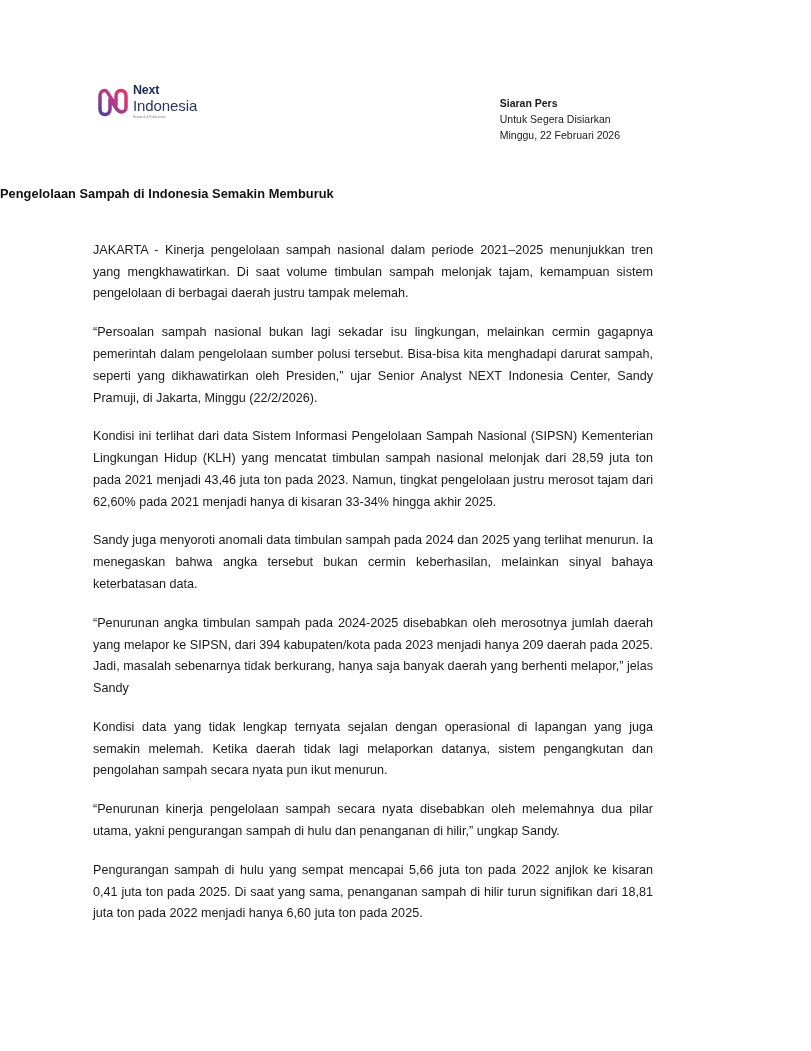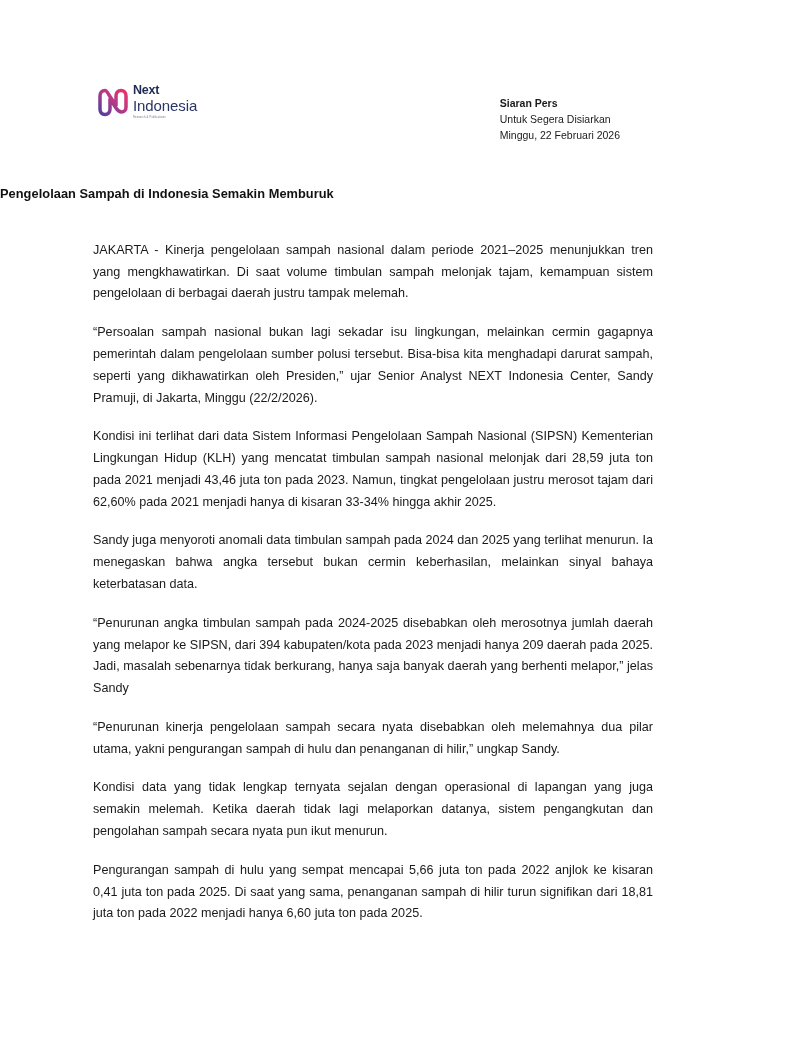--- a/index.html
+++ b/index.html
@@ -149,18 +149,18 @@
   </div>
 
   <h1 class="doc-title">Pengelolaan Sampah di Indonesia Semakin Memburuk</h1>
 
   <div class="body-area">
     <p class="para">JAKARTA - Kinerja pengelolaan sampah nasional dalam periode 2021–2025 menunjukkan tren yang mengkhawatirkan. Di saat volume timbulan sampah melonjak tajam, kemampuan sistem pengelolaan di berbagai daerah justru tampak melemah.</p>
     <p class="para">“Persoalan sampah nasional bukan lagi sekadar isu lingkungan, melainkan cermin gagapnya pemerintah dalam pengelolaan sumber polusi tersebut. Bisa-bisa kita menghadapi darurat sampah, seperti yang dikhawatirkan oleh Presiden,” ujar Senior Analyst NEXT Indonesia Center, Sandy Pramuji, di Jakarta, Minggu (22/2/2026).</p>
     <p class="para">Kondisi ini terlihat dari data Sistem Informasi Pengelolaan Sampah Nasional (SIPSN) Kementerian Lingkungan Hidup (KLH) yang mencatat timbulan sampah nasional melonjak dari 28,59 juta ton pada 2021 menjadi 43,46 juta ton pada 2023. Namun, tingkat pengelolaan justru merosot tajam dari  62,60% pada 2021 menjadi hanya di kisaran 33-34% hingga akhir 2025.</p>
     <p class="para">Sandy juga menyoroti anomali data timbulan sampah pada 2024 dan 2025 yang terlihat menurun. Ia menegaskan bahwa angka tersebut bukan cermin keberhasilan, melainkan sinyal bahaya keterbatasan data.</p>
     <p class="para">“Penurunan angka timbulan sampah pada 2024-2025 disebabkan oleh merosotnya jumlah daerah yang melapor ke SIPSN, dari 394 kabupaten/kota pada 2023 menjadi hanya 209 daerah pada 2025. Jadi, masalah sebenarnya tidak berkurang, hanya saja banyak daerah yang berhenti melapor,” jelas Sandy</p>
+    <p class="para">Kondisi data yang tidak lengkap ternyata sejalan dengan operasional di lapangan yang juga semakin melemah. Ketika daerah tidak lagi melaporkan datanya, sistem pengangkutan dan pengolahan sampah secara nyata pun ikut menurun.</p>
     <p class="para">“Penurunan kinerja pengelolaan sampah secara nyata disebabkan oleh melemahnya dua pilar utama, yakni pengurangan sampah di hulu dan penanganan di hilir,” ungkap Sandy.</p>
-    <p class="para">Kondisi data yang tidak lengkap ternyata sejalan dengan operasional di lapangan yang juga semakin melemah. Ketika daerah tidak lagi melaporkan datanya, sistem pengangkutan dan pengolahan sampah secara nyata pun ikut menurun.</p>
     <p class="para">Pengurangan sampah di hulu yang sempat mencapai 5,66 juta ton pada 2022 anjlok ke kisaran 0,41 juta ton pada 2025. Di saat yang sama, penanganan sampah di hilir turun signifikan dari 18,81 juta ton pada 2022 menjadi hanya 6,60 juta ton pada 2025.</p>
   </div>
 
 </div>
 
 </body></html>

